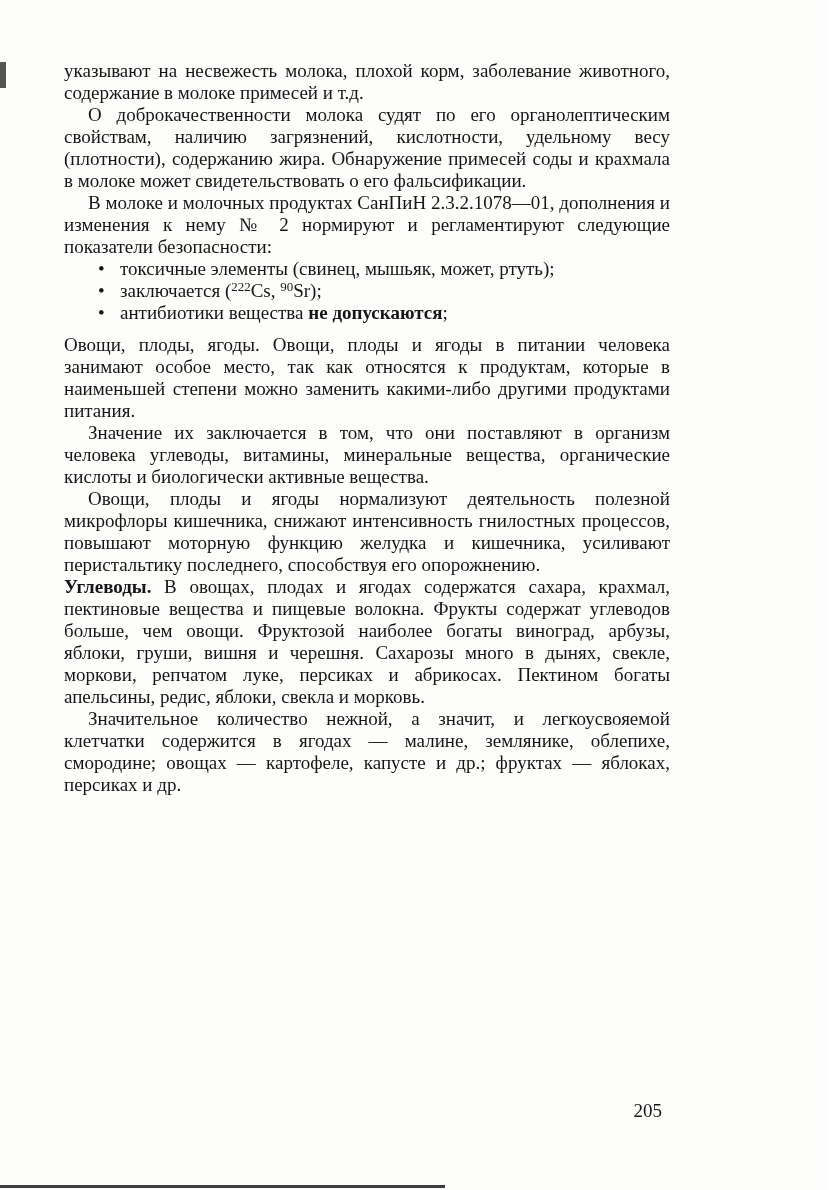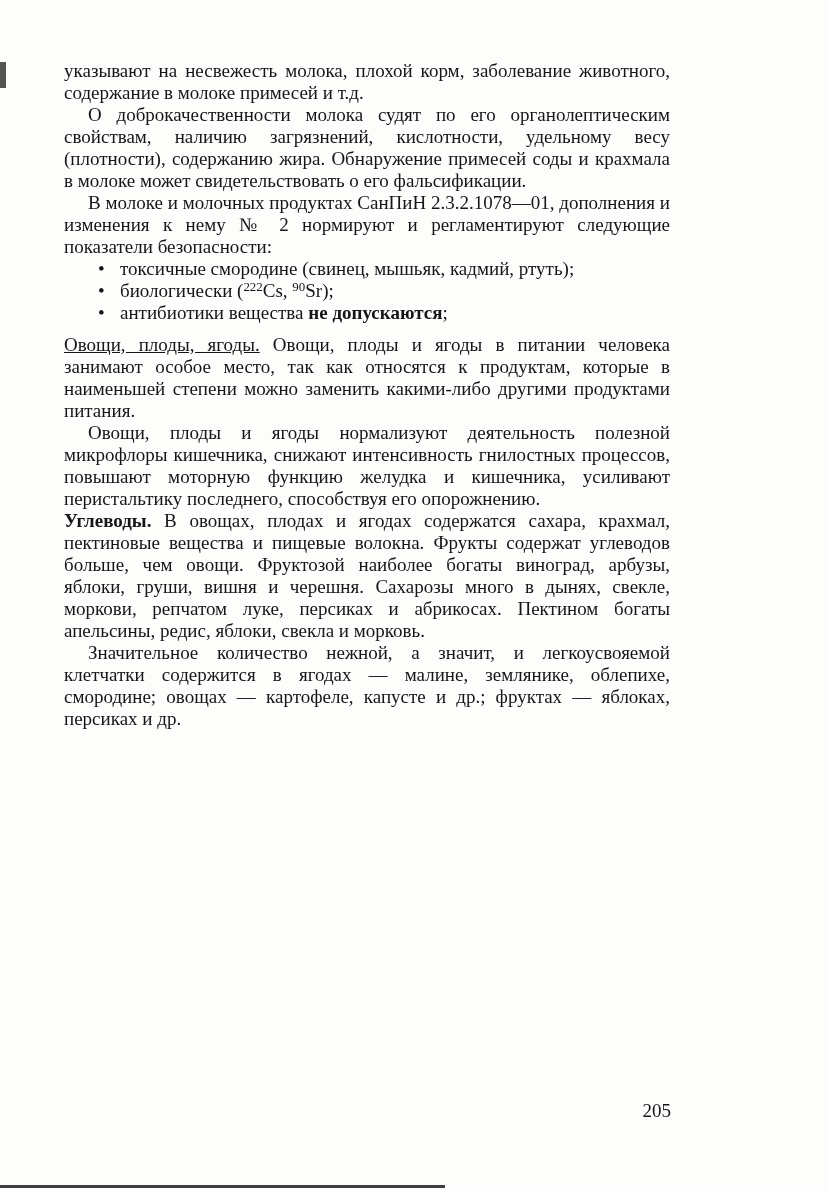--- a/index.html
+++ b/index.html
@@ -41,36 +41,36 @@
     position: relative;
     text-align: justify;
   }
   .bullet-item::before {
     content: "\2022";
     position: absolute;
     left: -22px;
     top: 0;
   }
   .run-bold { font-weight: bold; }
-  .run-underline { text-decoration: underline; }
+  .run-underline { }
   .run-sup {
     font-size: 0.68em;
     position: relative;
     top: -0.45em;
     line-height: 0;
   }
   .run-sub {
     font-size: 0.68em;
     position: relative;
     top: 0.25em;
     line-height: 0;
   }
   .page-number {
     position: absolute;
-    left: 73px;
+    left: 64px;
     top: 1100px;
     width: 598px;
     text-align: right;
     font-size: 19px;
     font-family: "Liberation Serif", "DejaVu Serif", serif;
     color: #161616;
   }
   
   .artifact-bottom-line {
     position: absolute;
@@ -94,24 +94,25 @@
 </head>
 <body>
 
 <div class="sheet">
   <div class="artifact-left-mark"></div>
   <div class="text-block" id="content">
       <p class="para no-indent"><span>указывают на несвежесть молока, плохой корм, заболевание животного, содержание в молоке примесей и т.д.</span></p>
       <p class="para"><span>О доброкачественности молока судят по его органолептическим свойствам, наличию загрязнений, кислотности, удельному весу (плотности), содержанию жира. Обнаружение примесей соды и крахмала в молоке может свидетельствовать о его фальсификации.</span></p>
       <p class="para"><span>В молоке и молочных продуктах СанПиН 2.3.2.1078—01, дополнения и изменения к нему № 2 нормируют и регламентируют следующие показатели безопасности:</span></p>
       <ul class="bullet-list">
-        <li class="bullet-item"><span>токсичные смородине (свинец, мышьяк, кадмий, ртуть);</span></li>
-        <li class="bullet-item"><span>биологически (</span><span class="run-sup">222</span><span>Cs, </span><span class="run-sup">90</span><span>Sr);</span></li>
+        <li class="bullet-item"><span>токсичные элементы (свинец, мышьяк, может, ртуть);</span></li>
+        <li class="bullet-item"><span>заключается (</span><span class="run-sup">222</span><span>Cs, </span><span class="run-sup">90</span><span>Sr);</span></li>
         <li class="bullet-item"><span>антибиотики вещества </span><span class="run-bold">не допускаются</span><span>;</span></li>
       </ul>
       <p class="para no-indent space-before"><span class="run-underline">Овощи, плоды, ягоды.</span><span> Овощи, плоды и ягоды в питании человека занимают особое место, так как относятся к продуктам, которые в наименьшей степени можно заменить какими-либо другими продуктами питания.</span></p>
+      <p class="para"><span>Значение их заключается в том, что они поставляют в организм человека углеводы, витамины, минеральные вещества, органические кислоты и биологически активные вещества.</span></p>
       <p class="para"><span>Овощи, плоды и ягоды нормализуют деятельность полезной микрофлоры кишечника, снижают интенсивность гнилостных процессов, повышают моторную функцию желудка и кишечника, усиливают перистальтику последнего, способствуя его опорожнению.</span></p>
       <p class="para no-indent"><span class="run-bold">Углеводы.</span><span> В овощах, плодах и ягодах содержатся сахара, крахмал, пектиновые вещества и пищевые волокна. Фрукты содержат углеводов больше, чем овощи. Фруктозой наиболее богаты виноград, арбузы, яблоки, груши, вишня и черешня. Сахарозы много в дынях, свекле, моркови, репчатом луке, персиках и абрикосах. Пектином богаты апельсины, редис, яблоки, свекла и морковь.</span></p>
       <p class="para"><span>Значительное количество нежной, а значит, и легкоусвояемой клетчатки содержится в ягодах — малине, землянике, облепихе, смородине; овощах — картофеле, капусте и др.; фруктах — яблоках, персиках и др.</span></p>
     </div>
   <div class="page-number">205</div>
   <div class="artifact-bottom-line"></div>
 </div>
 
 </body></html>

